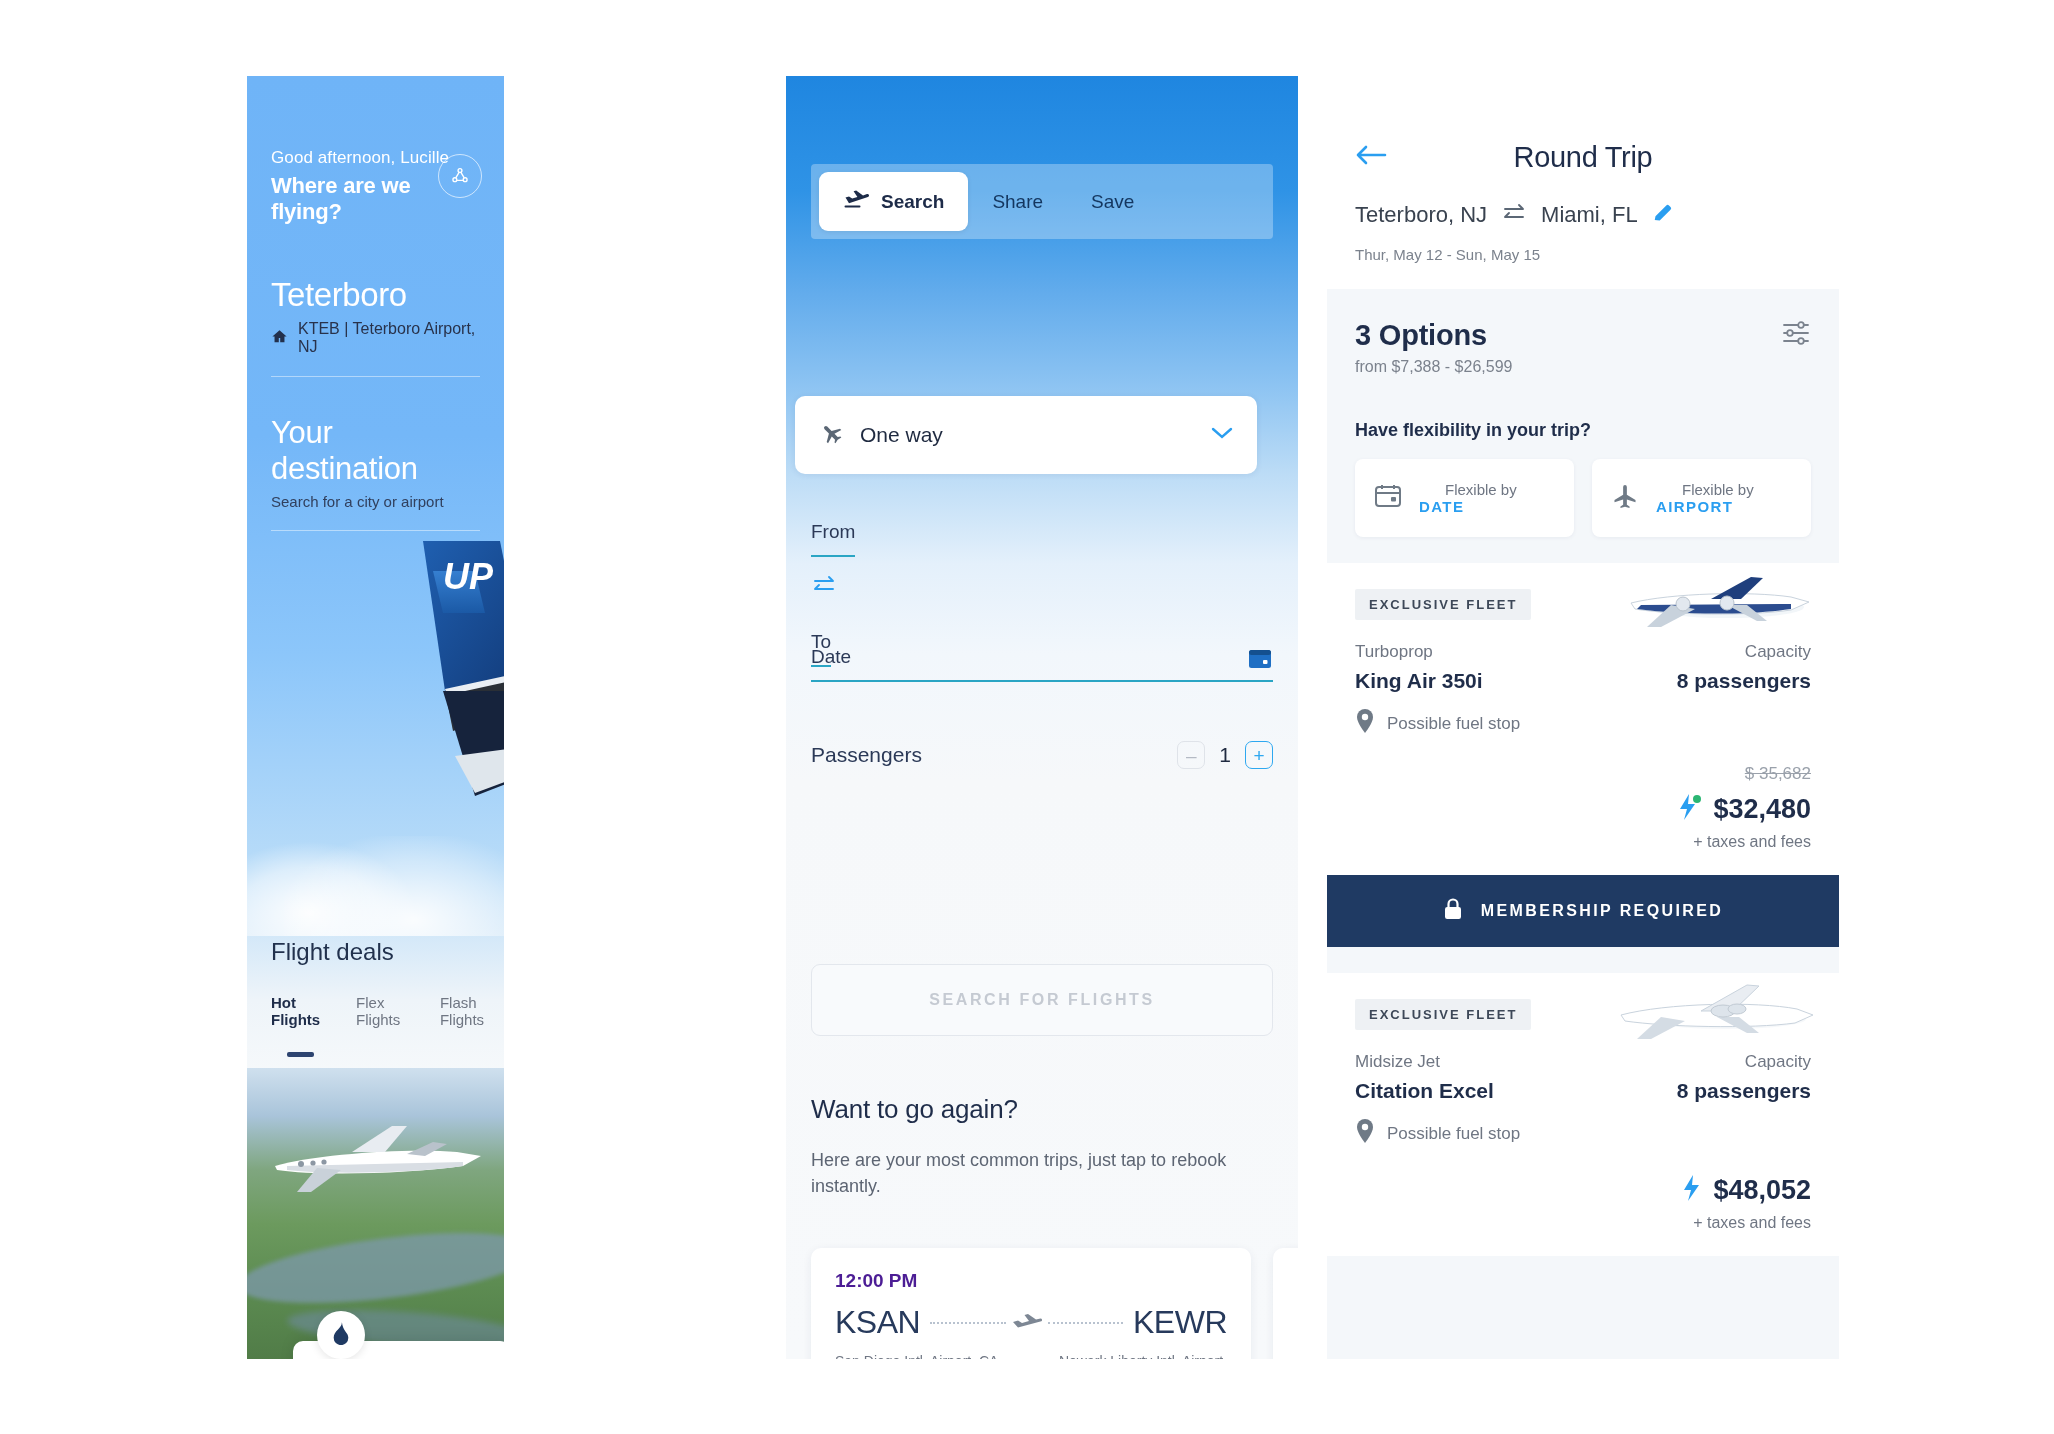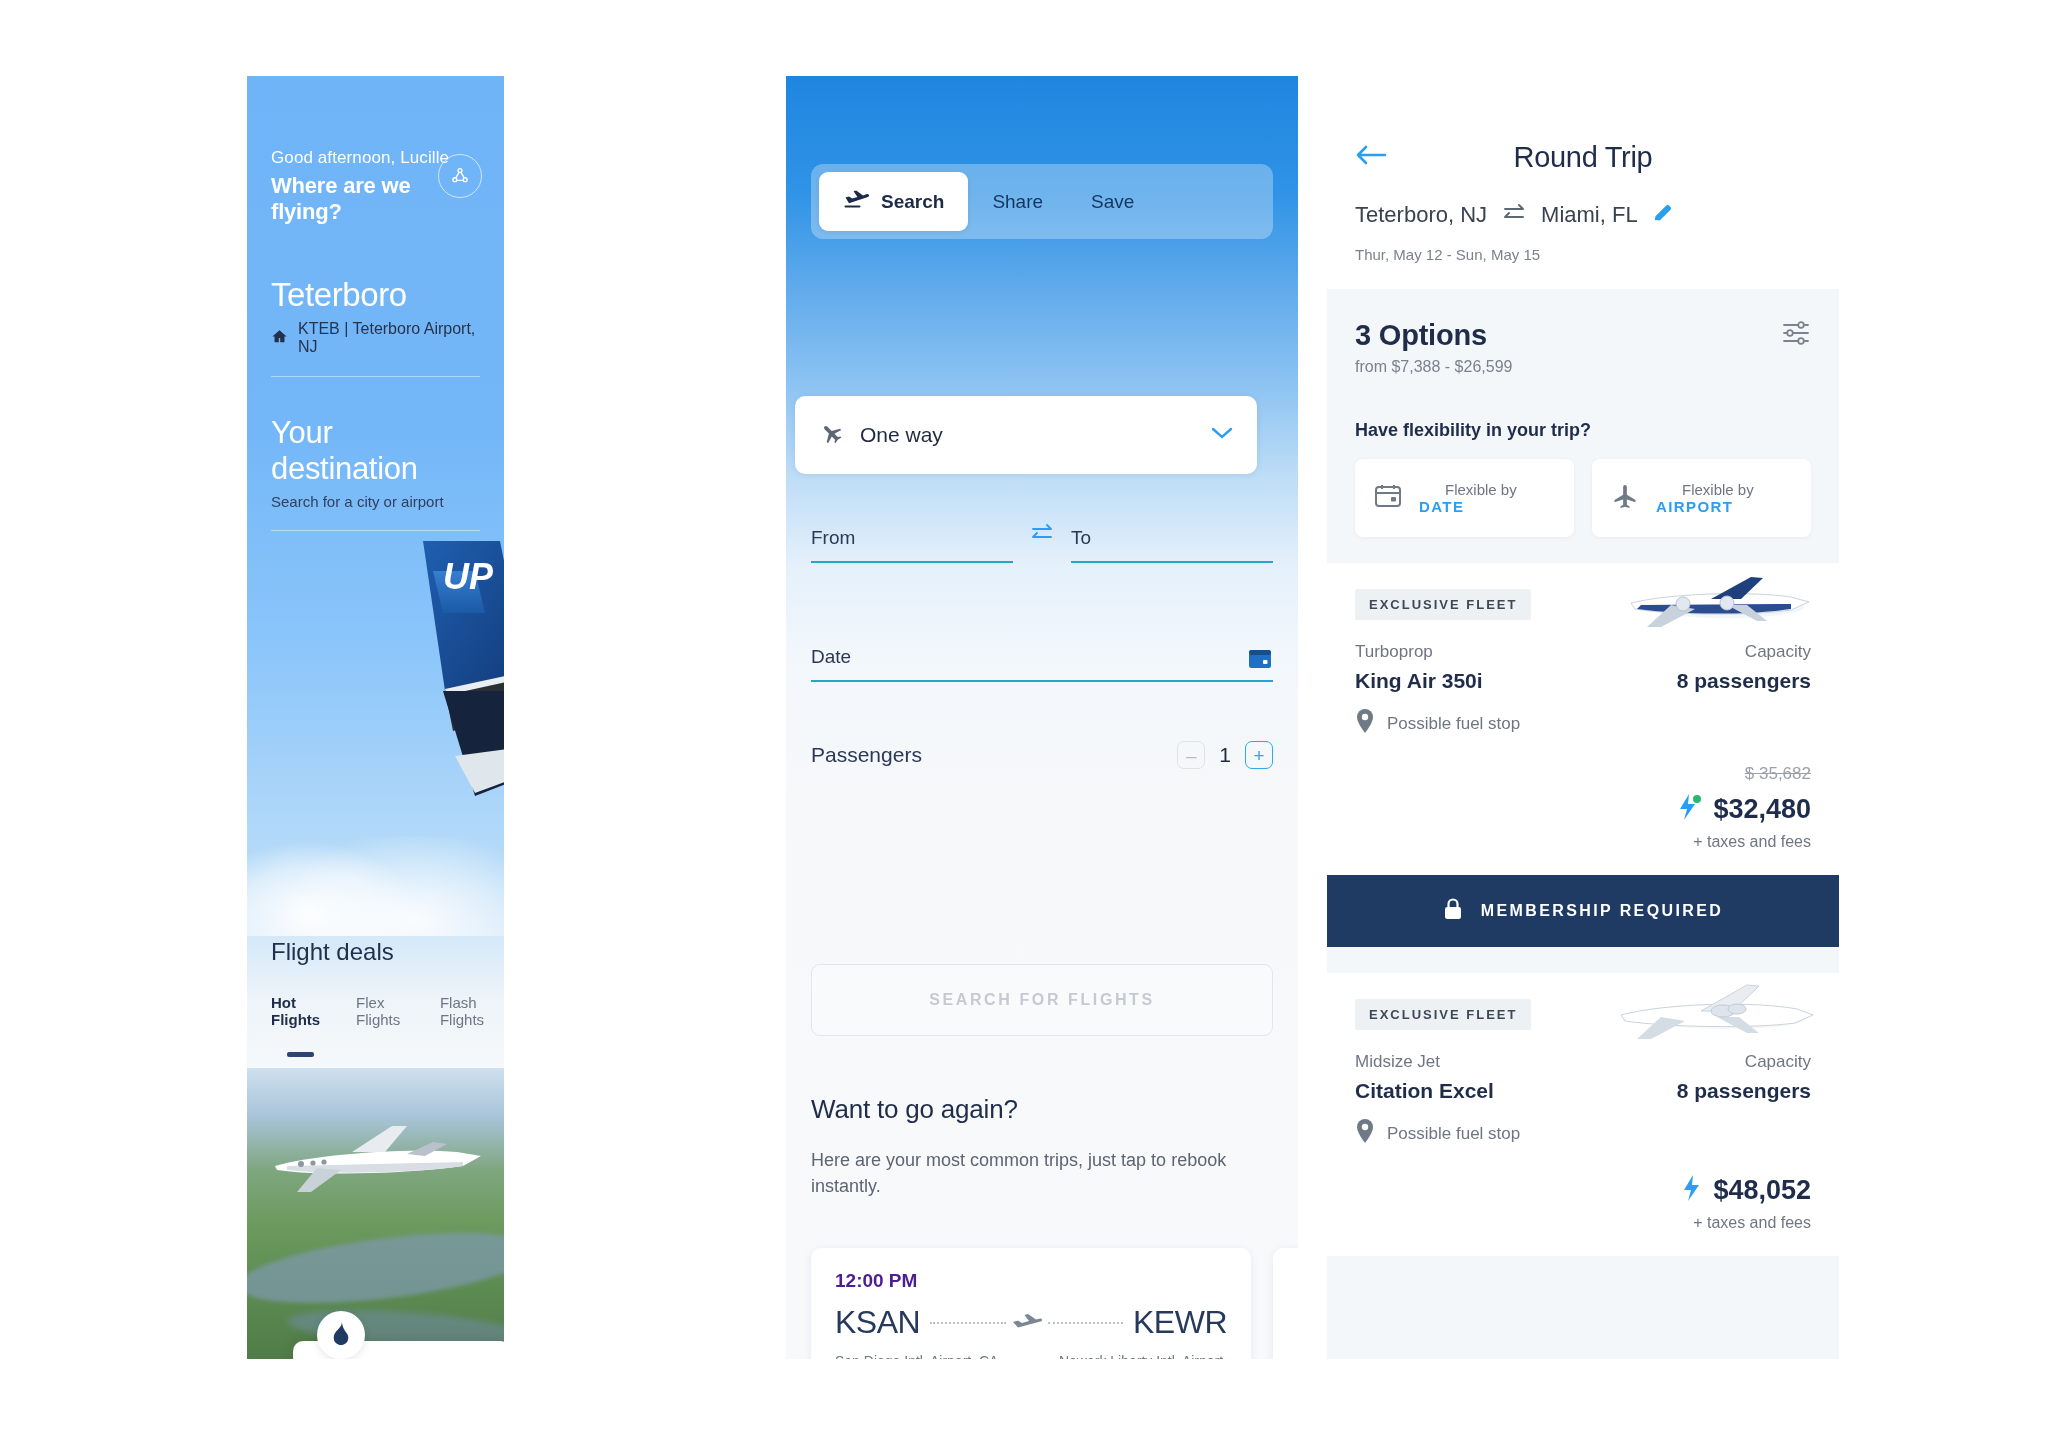--- a/index.html
+++ b/index.html
@@ -58,29 +58,29 @@
     padding:22px 16px 0 16px;
   }
   .flame-badge { position:absolute; left:24px; top:-30px; width:48px; height:48px; background:#fff; border-radius:50%;
      display:flex; align-items:center; justify-content:center; box-shadow:0 2px 8px rgba(0,0,0,.10);}
 
   
   .panel2 {
     position:absolute; left:786px; top:76px; width:512px; height:1283px; overflow:hidden;
     background: linear-gradient(180deg, #1f86e0 0%, #2f93e6 9%, #63acec 17%, #8cc3f2 24%, #bcdcf6 31%, #e4f0fb 38%, #f2f7fc 45%, #f6f8fa 55%, #f7f9fb 100%);
   }
-  .seg-wrap { position:absolute; left:25px; top:88px; width:462px; height:75px; background:rgba(255,255,255,.30); border-radius:12px; display:flex; align-items:center; padding:8px;}
+  .seg-wrap { position:absolute; left:25px; top:88px; width:462px; height:75px; background:rgba(255,255,255,.30); border-radius:4px; display:flex; align-items:center; padding:8px;}
   .seg { flex:0 0 auto; padding:0 24px; height:59px; display:flex; align-items:center; justify-content:center; gap:12px; font-size:19px; color:#1d2b48; font-weight:700; border-radius:9px;}
   .seg.on { background:#fff; box-shadow:0 1px 5px rgba(0,0,0,.08); }
   .seg.off { color:#14365f; font-weight:400; }
 
   .triptype { position:absolute; left:9px; top:320px; width:462px; height:78px; background:#fff; border-radius:10px; display:flex; align-items:center; padding:0 24px; box-shadow:0 1px 6px rgba(20,60,110,.09);}
   .triptype-lbl { font-size:21px; color:#1f2a40; margin-left:16px; flex:1;}
 
-  .fieldrow { position:absolute; left:25px; top:445px; width:462px; display:flex; align-items:flex-end; gap:16px;}
+  .fieldrow { position:absolute; left:25px; top:445px; width:462px; display:flex; align-items:flex-start; gap:16px;flex-direction:column;}
   .field { flex:1; }
   .field-lbl { font-size:19px; color:#2b3957; padding-bottom:12px;}
   .field-line { height:2px; background:#2aa5c4; }
   .swapicon { padding-bottom:14px; }
 
   .datefield { position:absolute; left:25px; top:570px; width:462px; }
   .datefield .row { display:flex; align-items:flex-end; justify-content:space-between; }
   .paxrow { position:absolute; left:25px; top:665px; width:462px; display:flex; align-items:center; }
   .pax-lbl { font-size:21px; color:#2b3957; flex:1; }
   .stepper { display:flex; align-items:center; gap:14px; }

